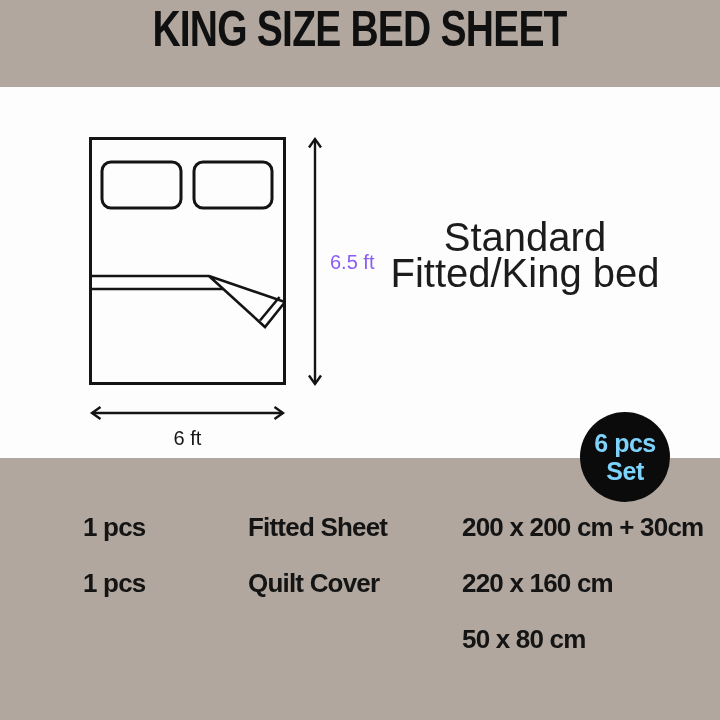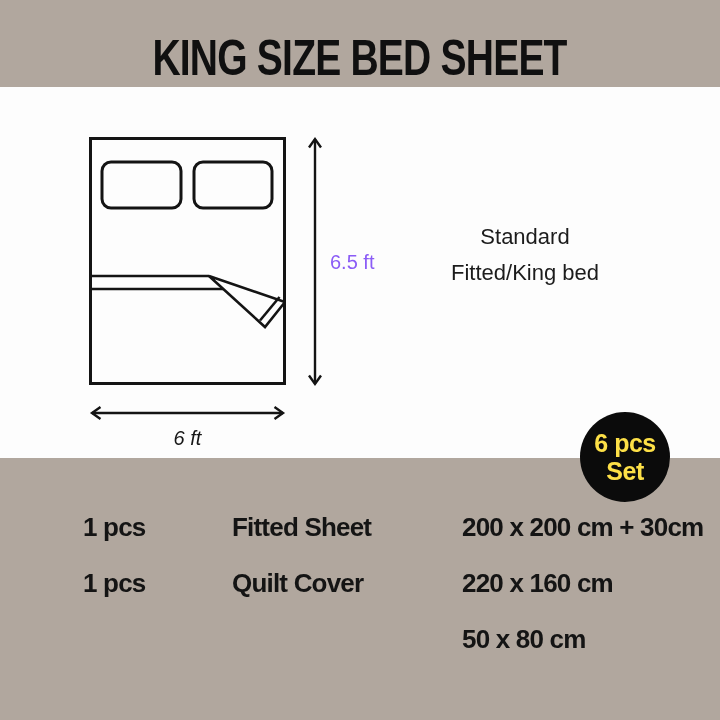--- a/index.html
+++ b/index.html
@@ -1,49 +1,49 @@
 <!DOCTYPE html>
 <html><head>
 <meta charset="utf-8">
 <style>
   html,body{margin:0;padding:0;}
   body{font-family:"Liberation Sans",sans-serif;background:#fff;}
   .stage{position:relative;width:720px;height:720px;overflow:hidden;background:#fdfdfd;}
 
   
   .banner{position:absolute;left:0;top:0;width:720px;height:87px;background:#b1a79e;
-          display:flex;align-items:flex-end;justify-content:center;}
+          display:flex;align-items:flex-start;justify-content:center;}
   .banner h1{margin:0;font-size:50px;font-weight:700;color:#101010;white-space:nowrap;}
   .banner .condense{display:inline-block;transform:scaleX(0.78);transform-origin:center;letter-spacing:-1px;}
 
   
   .canvas{position:absolute;left:0;top:87px;width:720px;height:371px;background:#fdfdfd;}
 
   
   .bed-svg{position:absolute;left:89px;top:137px;}
   .varrow-svg{position:absolute;left:306px;top:136px;}
   .harrow-svg{position:absolute;left:89px;top:404px;}
   .hlabel{position:absolute;left:330px;top:251px;font-size:20px;color:#8b5cf6;white-space:nowrap;}
-  .wlabel{position:absolute;left:89px;top:427px;width:197px;text-align:center;font-size:20px;color:#161616;font-style:italic;}
+  .wlabel{position:absolute;left:89px;top:427px;width:197px;text-align:center;font-size:20px;color:#161616;}
   .bedtype{position:absolute;left:385px;top:219px;width:280px;text-align:center;
-           font-size:22px;line-height:36px;color:#1c1c1c;}
+           font-size:40px;line-height:36px;color:#1c1c1c;}
 
   
   .badge{position:absolute;left:580px;top:412px;width:90px;height:90px;border-radius:50%;
          background:#0b0b0b;display:flex;flex-direction:column;align-items:center;justify-content:center;
-         color:#fde047;font-weight:700;font-size:25px;line-height:28px;letter-spacing:-0.5px;z-index:3;}
+         color:#7dd3fc;font-weight:700;font-size:25px;line-height:28px;letter-spacing:-0.5px;z-index:3;}
 
   
   .specs{position:absolute;left:0;top:458px;width:720px;height:262px;background:#b1a79e;}
   .rows{position:absolute;left:0;top:41px;width:720px;}
   .row{position:relative;height:56px;}
   .row span{position:absolute;line-height:56px;font-weight:700;font-size:26px;
             letter-spacing:-0.8px;color:#141414;white-space:nowrap;}
   .row .qty{left:83px;}
-  .row .item{left:232px;}
+  .row .item{left:248px;}
   .row .size{left:462px;}
 
   svg{display:block;}
 </style>
 </head>
 <body>
 
 <div class="stage">
 
   <header class="banner">

